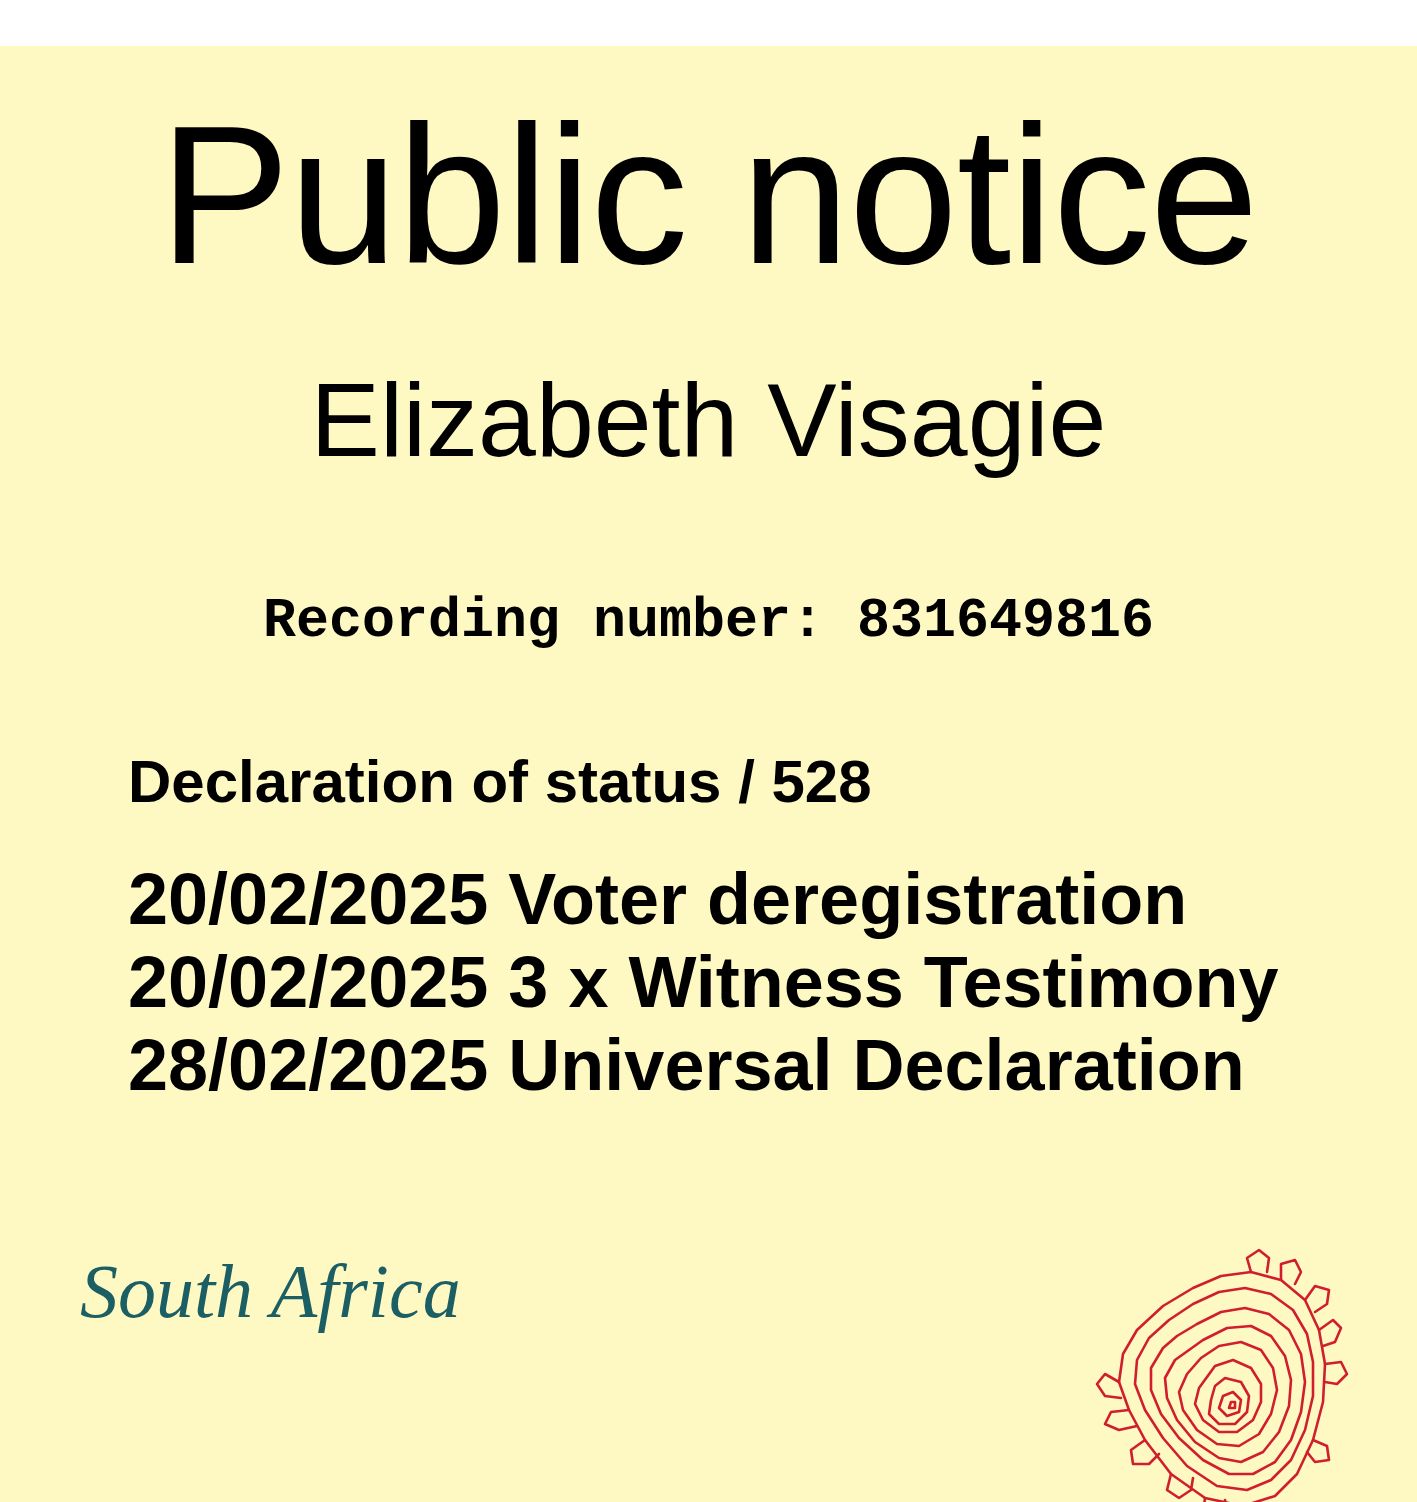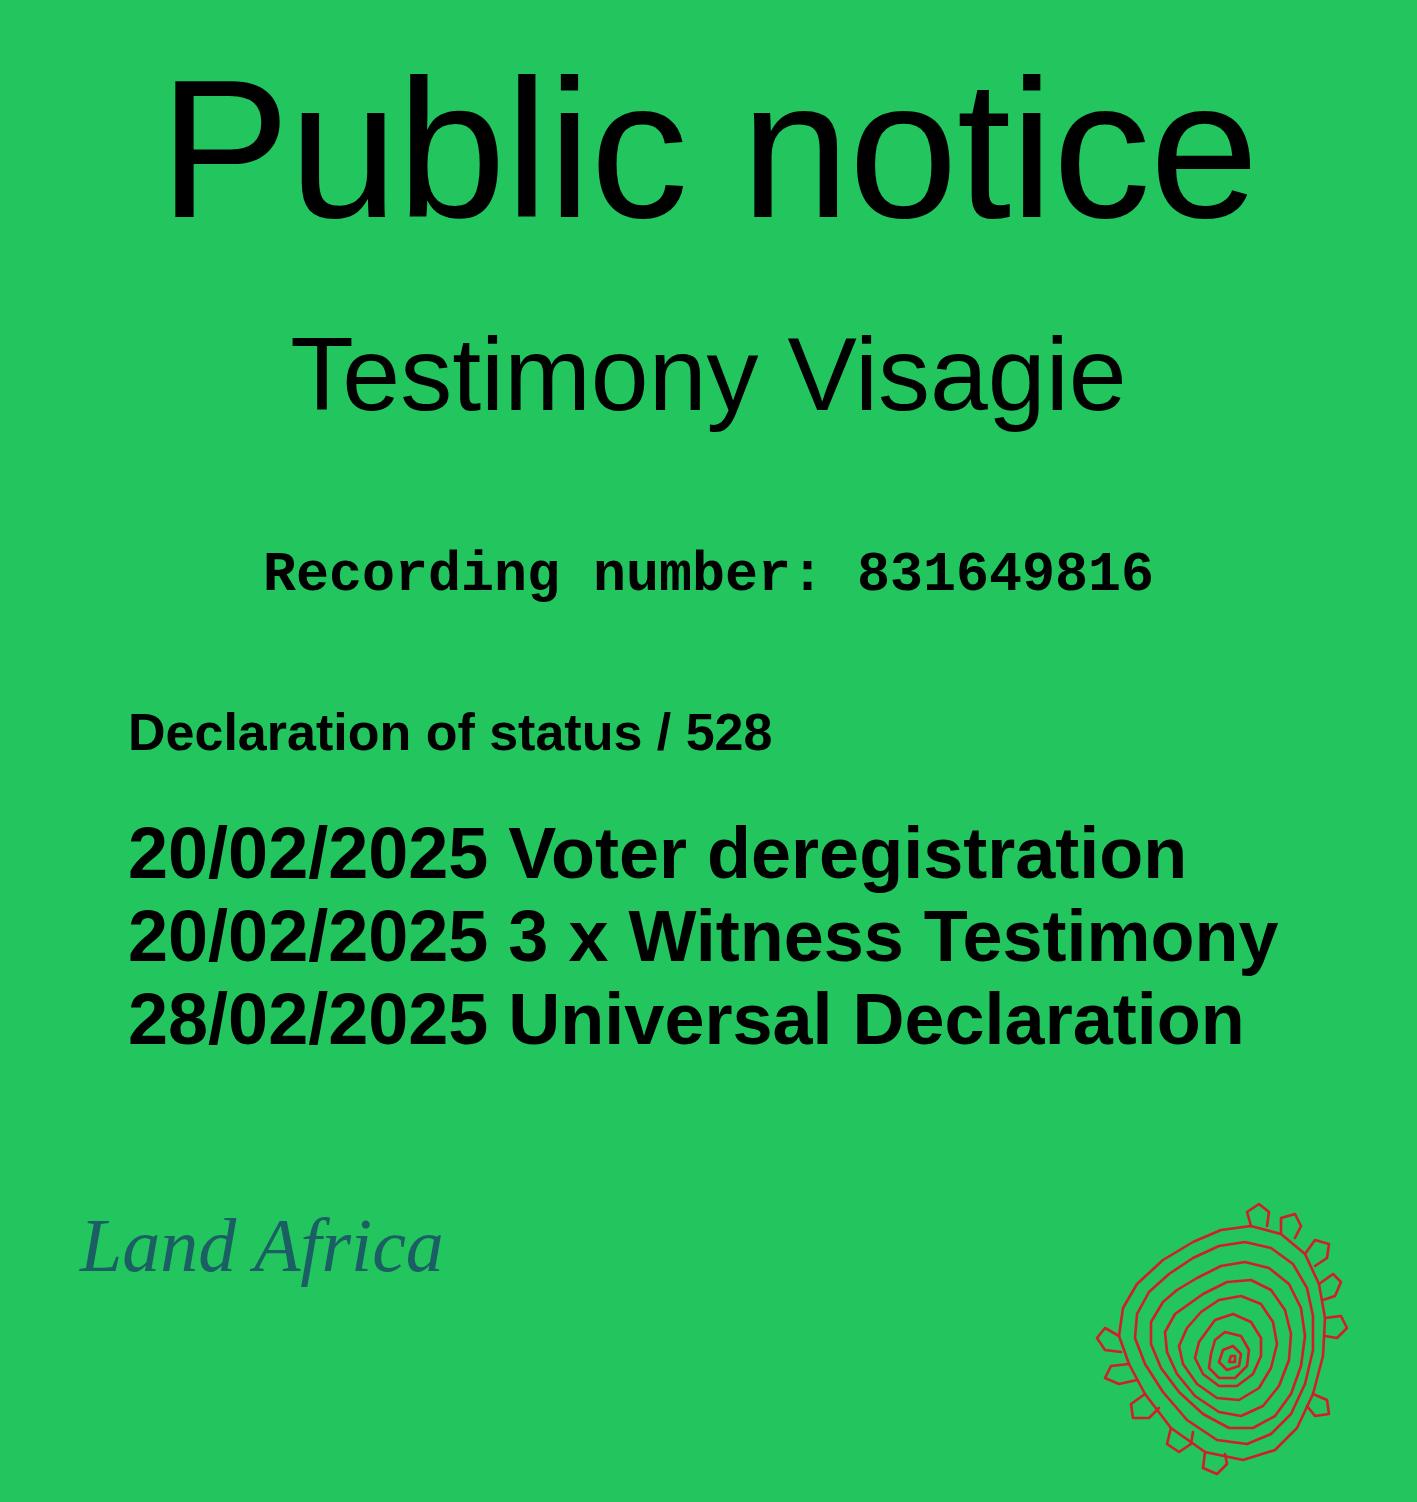--- a/index.html
+++ b/index.html
@@ -12,21 +12,22 @@
     height: 1502px;
     position: relative;
     font-family: "Liberation Sans", sans-serif;
     color: #000000;
     overflow: hidden;
   }
 
   .notice-page {
     position: absolute;
     inset: 0;
-    background: #22c55e;
+    background: #fef9c3;
+    margin-top: 46px;
   }
 
   .notice-title {
     position: absolute;
     top: 52px;
     left: 0;
     width: 100%;
     text-align: center;
     font-family: "Liberation Sans", sans-serif;
     font-weight: 400;
@@ -64,21 +65,21 @@
     color: #000000;
     white-space: nowrap;
   }
 
   .notice-declaration {
     position: absolute;
     top: 706px;
     left: 128px;
     font-family: "Liberation Sans", sans-serif;
     font-weight: bold;
-    font-size: 52px;
+    font-size: 60px;
     line-height: 1.0;
     color: #000000;
     white-space: nowrap;
   }
 
   .notice-entries {
     position: absolute;
     top: 812px;
     left: 128px;
     width: 1180px;
@@ -131,34 +132,34 @@
     height: 100%;
   }
 </style>
 </head>
 <body>
 
 <div class="notice-page">
 
   <div class="notice-title">Public notice</div>
 
-  <div class="notice-subject">Testimony Visagie</div>
+  <div class="notice-subject">Elizabeth Visagie</div>
 
   <div class="notice-recording">Recording number: 831649816</div>
 
   <div class="notice-declaration">Declaration of status / 528</div>
 
   <div class="notice-entries">
     <div class="entry-line">20/02/2025 Voter deregistration</div>
     <div class="entry-line">20/02/2025 3 x Witness Testimony</div>
     <div class="entry-line">28/02/2025 Universal Declaration</div>
   </div>
 
   <div class="footer-logo">
-    <div class="logo-line2">Land Africa</div>
+    <div class="logo-line2">South Africa</div>
   </div>
 
   <div class="fingerprint-map">
     <svg viewBox="0 0 290 290" xmlns="http://www.w3.org/2000/svg">
       <g fill="none" stroke="#d01e2d" stroke-width="2.6" stroke-linecap="round" stroke-linejoin="round">
         <path d="M62 96 L48 120 L44 148 L54 176 L70 206 L96 240 L130 264 L168 272 L200 262 L222 240 L238 206 L248 168 L250 130 L244 96 L230 66 L206 46 L176 38 L146 42 L118 54 L88 72 Z"></path>
         <path d="M74 104 L62 126 L60 150 L70 176 L88 204 L112 232 L142 252 L172 256 L196 246 L216 226 L230 196 L238 162 L238 128 L232 100 L218 76 L196 60 L170 54 L144 58 L118 70 L94 86 Z"></path>
         <path d="M88 114 L76 134 L76 156 L86 180 L104 204 L128 226 L154 240 L178 240 L200 228 L216 206 L226 178 L230 148 L226 120 L214 96 L194 80 L170 74 L146 78 L122 90 L102 102 Z"></path>
         <path d="M100 126 L90 144 L92 164 L102 186 L120 208 L144 224 L166 228 L188 218 L204 198 L214 172 L216 146 L210 122 L196 102 L176 92 L152 94 L128 106 Z"></path>
         <path d="M112 140 L104 158 L108 176 L122 196 L142 210 L164 212 L184 200 L196 180 L202 156 L198 134 L186 116 L166 108 L144 112 L126 124 Z"></path>

